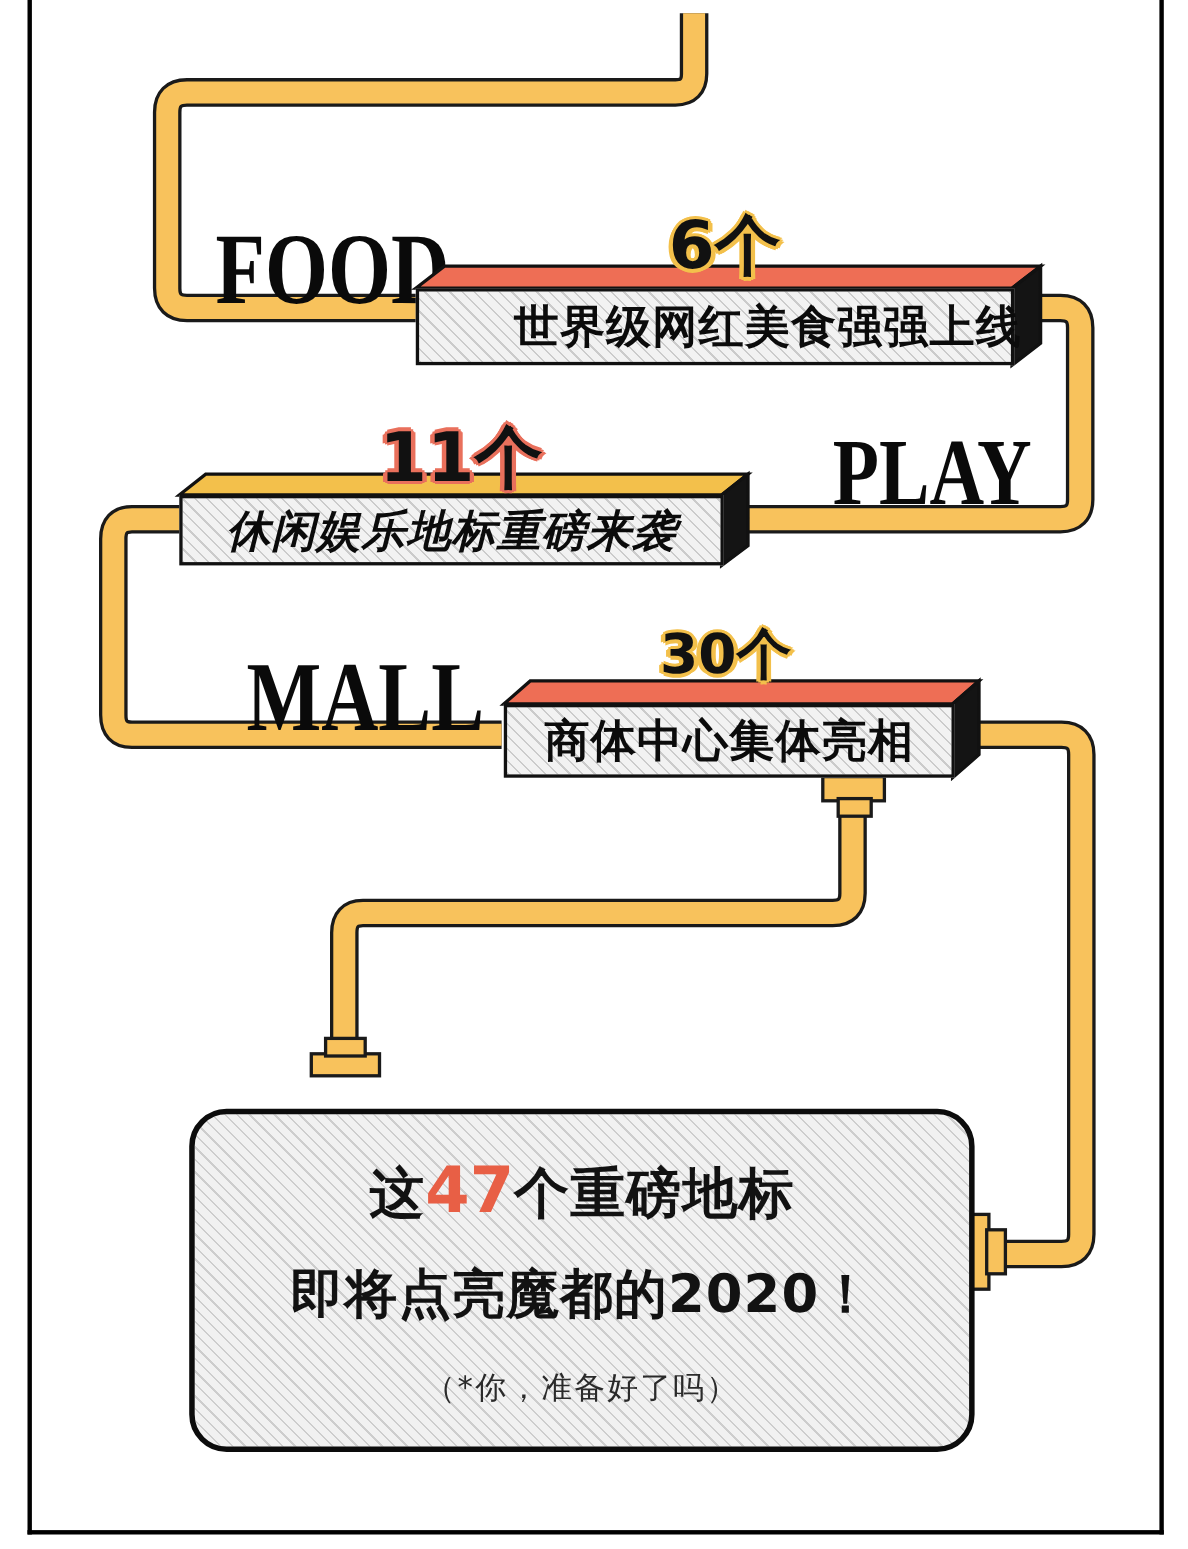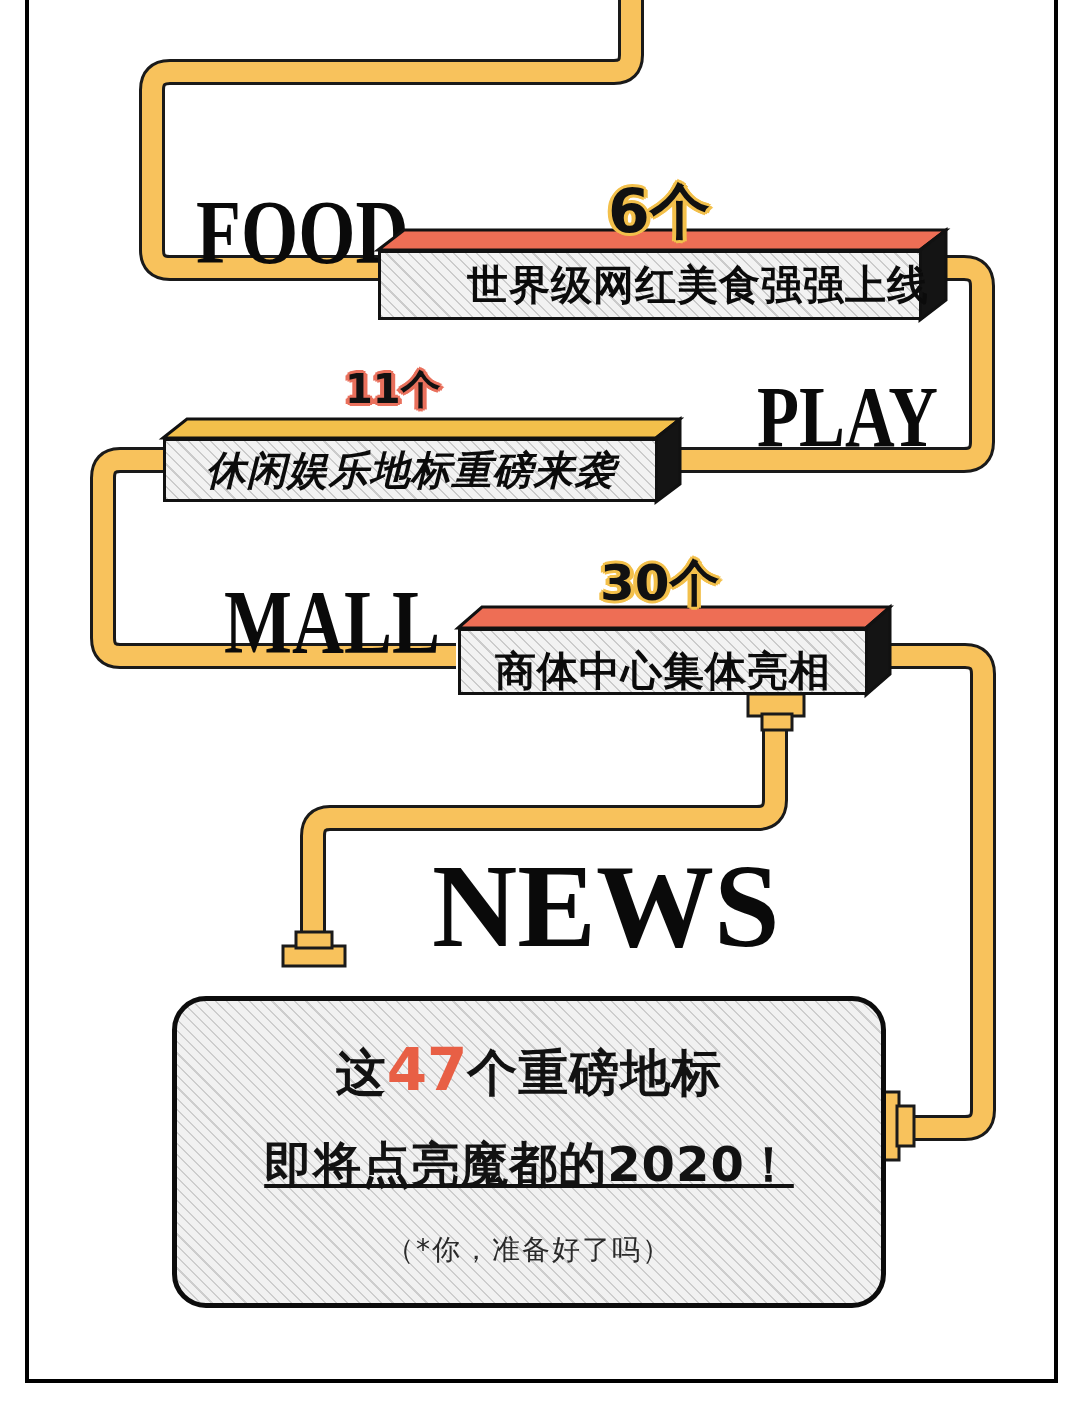--- a/index.html
+++ b/index.html
@@ -3,21 +3,21 @@
 <meta charset="utf-8">
 <title>Shanghai 2020 Landmarks Infographic</title>
 <style>
   html,body{margin:0;padding:0;background:#ffffff;}
   body{
     width:1080px;height:1408px;position:relative;overflow:hidden;
     font-family:"Liberation Sans","DejaVu Sans",sans-serif;
     background:#ffffff;
   }
   #stage{position:absolute;left:0;top:0;width:1080px;height:1408px;}
-  #artboard{position:absolute;left:0;top:0;width:1080px;height:989px;}
+  #artboard{position:absolute;left:0;top:12px;width:1080px;height:989px;}
 
   
   .page-frame{
     position:absolute;left:25px;top:-40px;width:1033px;height:1423px;
     border:4px solid #000;border-top:none;box-sizing:border-box;
     background:transparent;pointer-events:none;
   }
 
   
   .pipe-layer{position:absolute;left:0;top:0;width:1080px;height:1408px;}
@@ -85,21 +85,21 @@
   }
   .news-line1{
     font-family:"DejaVu Sans","Liberation Sans",sans-serif;
     font-weight:700;font-size:50px;color:#121212;
     letter-spacing:1px;margin-bottom:26px;white-space:nowrap;
   }
   .news-line1 .hl{color:#E85F45;font-size:58px;letter-spacing:0;}
   .news-line2{
     font-family:"DejaVu Sans","Liberation Sans",sans-serif;
     font-weight:700;font-size:48px;color:#121212;
-    letter-spacing:1px;margin-bottom:34px;white-space:nowrap;text-decoration:underline;
+    letter-spacing:1px;margin-bottom:34px;white-space:nowrap;
   }
   .news-line3{
     font-family:"DejaVu Sans","Liberation Sans",sans-serif;
     font-weight:400;font-size:28px;color:#2a2a2a;
     letter-spacing:2px;white-space:nowrap;
   }
 </style>
 </head>
 <body>
 
@@ -158,49 +158,48 @@
       </g>
 
       <ellipse cx="934" cy="267" rx="9" ry="17" fill="#E3604A" stroke="#7a2a1c" stroke-width="2"></ellipse>
       <ellipse cx="671" cy="459" rx="9" ry="17" fill="#E3604A" stroke="#7a2a1c" stroke-width="2"></ellipse>
       <ellipse cx="879" cy="655" rx="9" ry="17" fill="#E3604A" stroke="#7a2a1c" stroke-width="2"></ellipse>
     </svg>
 
     <div class="eng-label eng-food">FOOD</div>
     <div class="eng-label eng-play">PLAY</div>
     <div class="eng-label eng-mall">MALL</div>
-    <div class="eng-label eng-news">NEWS</div>
 
     <div class="bar" style="left:370px;top:222px;width:580px;height:100px;">
       <svg width="580" height="100" viewBox="0 0 580 100" xmlns="http://www.w3.org/2000/svg" style="position:absolute;left:0;top:0;overflow:visible;">
         <polygon points="8,28 34,8 576,8 550,28" fill="#EE6E55" stroke="#111" stroke-width="3"></polygon>
         <polygon points="550,28 576,8 576,78 550,98" fill="#141414" stroke="#111" stroke-width="3"></polygon>
       </svg>
       <div class="bar-face" style="left:8px;top:28px;width:544px;height:70px;"></div>
       <div class="bar-label" style="left:8px;top:28px;width:544px;height:70px;font-size:41px;margin-left:48px;">世界级网红美食强强上线</div>
       <div class="count count-gold" style="left:238px;top:-50px;font-size:60px;">6个</div>
     </div>
 
     <div class="bar" style="left:155px;top:412px;width:530px;height:92px;">
       <svg width="530" height="92" viewBox="0 0 530 92" xmlns="http://www.w3.org/2000/svg" style="position:absolute;left:0;top:0;overflow:visible;">
         <polygon points="8,26 32,7 525,7 501,26" fill="#F3C04B" stroke="#111" stroke-width="3"></polygon>
         <polygon points="501,26 525,7 525,72 501,90" fill="#141414" stroke="#111" stroke-width="3"></polygon>
       </svg>
       <div class="bar-face" style="left:8px;top:26px;width:495px;height:64px;"></div>
       <div class="bar-label" style="left:8px;top:26px;width:495px;height:64px;font-size:40px;font-style:italic;">休闲娱乐地标重磅来袭</div>
-      <div class="count count-red" style="left:190px;top:-50px;font-size:40px;">11个</div>
+      <div class="count count-red" style="left:190px;top:-50px;font-size:62px;">11个</div>
     </div>
 
     <div class="bar" style="left:450px;top:598px;width:445px;height:100px;">
       <svg width="445" height="100" viewBox="0 0 445 100" xmlns="http://www.w3.org/2000/svg" style="position:absolute;left:0;top:0;overflow:visible;">
         <polygon points="8,30 32,9 440,9 416,30" fill="#EE6E55" stroke="#111" stroke-width="3"></polygon>
         <polygon points="416,30 440,9 440,76 416,97" fill="#141414" stroke="#111" stroke-width="3"></polygon>
       </svg>
       <div class="bar-face" style="left:8px;top:30px;width:410px;height:67px;"></div>
-      <div class="bar-label" style="left:8px;top:30px;width:410px;height:67px;font-size:41px;margin-top:10px;">商体中心集体亮相</div>
+      <div class="bar-label" style="left:8px;top:30px;width:410px;height:67px;font-size:41px;">商体中心集体亮相</div>
       <div class="count count-gold" style="left:150px;top:-48px;font-size:50px;">30个</div>
     </div>
 
     <div class="news-box">
       <div class="news-line1">
         <span>这</span><span class="hl">47</span><span>个重磅地标</span>
       </div>
       <div class="news-line2">即将点亮魔都的2020！</div>
       <div class="news-line3">（*你，准备好了吗）</div>
     </div>

